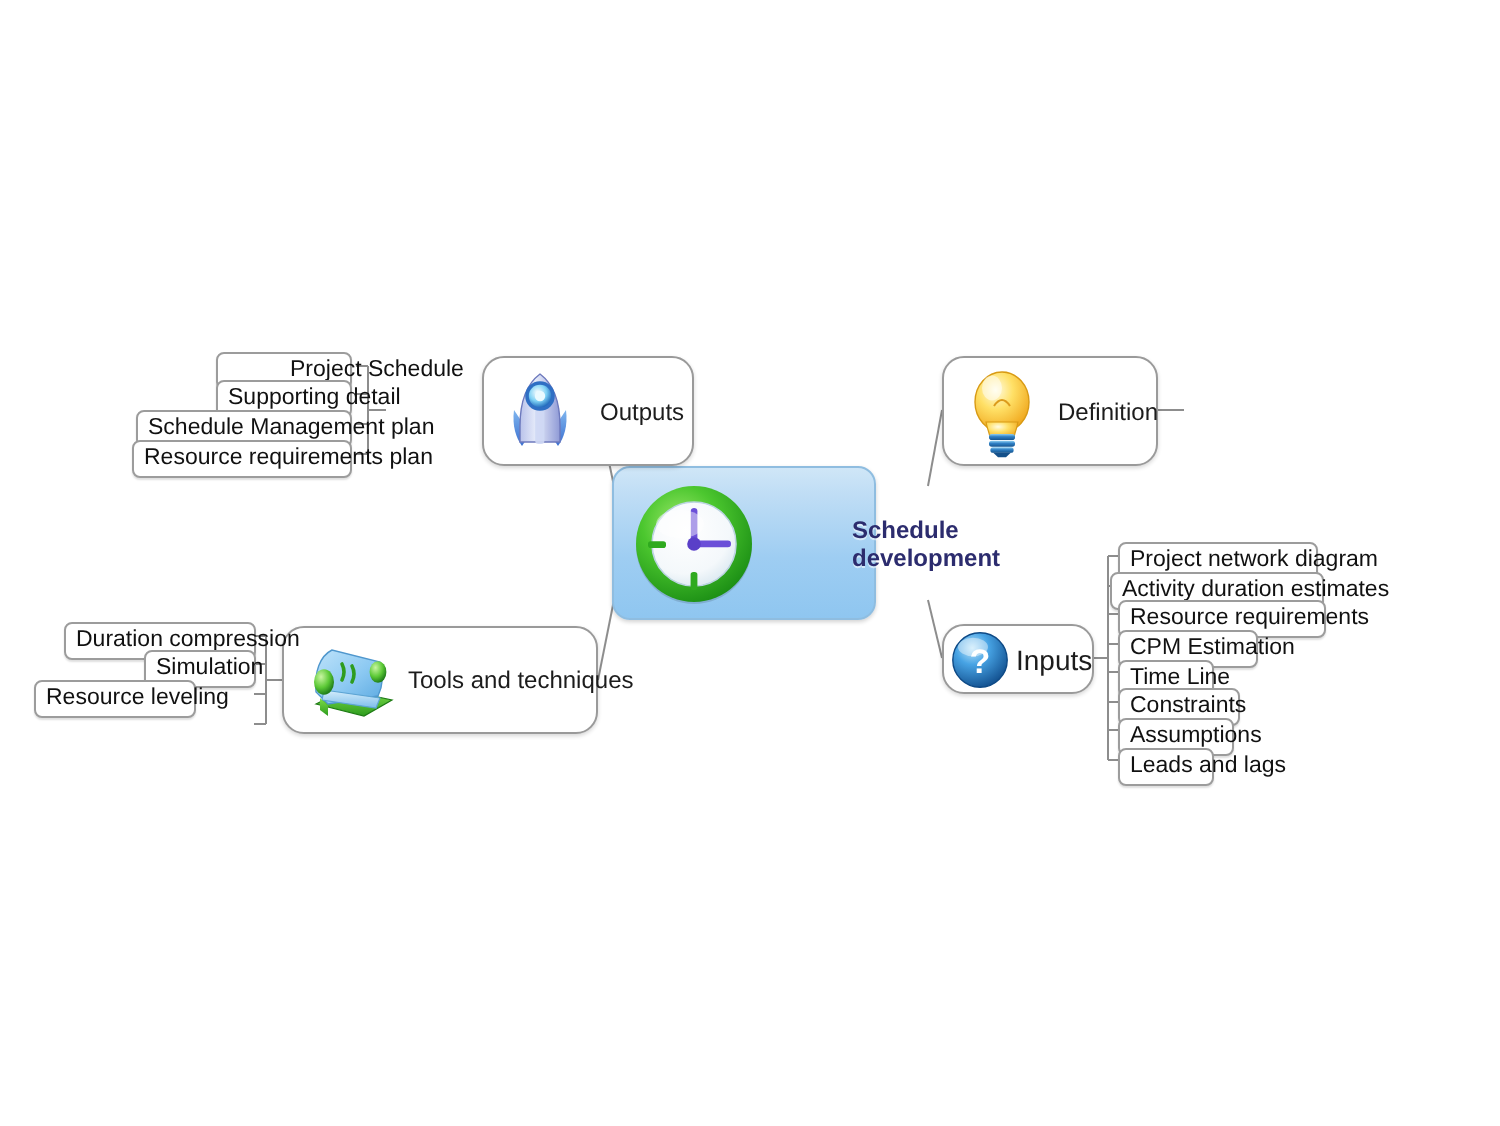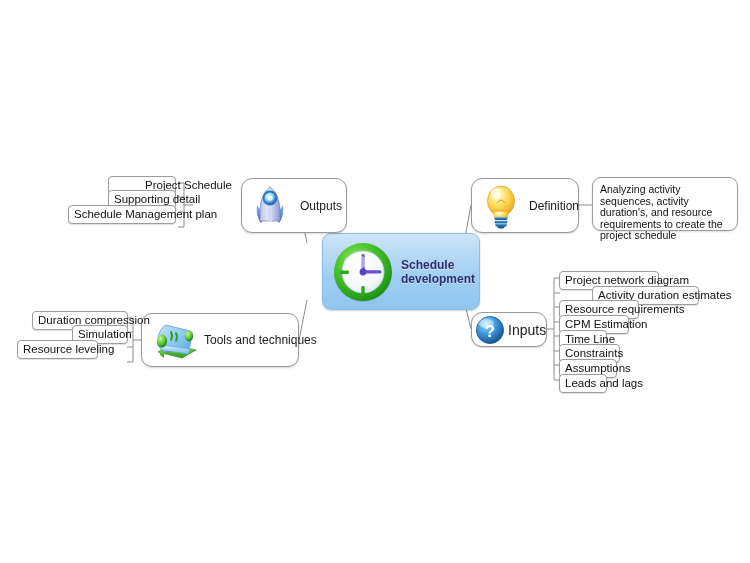--- a/index.html
+++ b/index.html
@@ -24,31 +24,32 @@
     position: absolute;
     left: 0; top: 0;
     width: 750px;
     height: 563px;
     pointer-events: none;
   }
 
   
   .central-node {
     position: absolute;
-    left: 322px;
+    left: 306px;
     top: 233px;
-    width: 158px;
+    width: 132px;
     height: 77px;
     border: 1px solid #8fbde0;
     border-radius: 9px;
     background: linear-gradient(to bottom, #cfe6f7 0%, #bfddf5 18%, #9ecdf2 60%, #8fc6f0 100%);
     box-shadow: 0 1px 2px rgba(0,0,0,0.18);
     display: flex;
     align-items: center;
     box-sizing: border-box;
+    gap: 41px;
   }
   .central-icon {
     width: 72px;
     height: 72px;
     flex: 0 0 72px;
     margin-left: 4px;
     position: relative;
   }
   .central-label {
     font-size: 12px;
@@ -232,20 +233,21 @@
         <circle cx="23" cy="15" r="5.6" fill="url(#porthole)"></circle>
         <circle cx="23" cy="15" r="2.6" fill="#eafaff"></circle>
       </svg>
     </div>
     <div class="branch-label">Outputs</div>
   </div>
 
   <div class="leaf leaf-left" style="right:574px; top:176px; width:68px;padding-left:36px;">Project Schedule</div>
   <div class="leaf leaf-left" style="right:574px; top:190px; width:68px;">Supporting detail</div>
   <div class="leaf leaf-left" style="right:574px; top:205px; width:108px;">Schedule Management plan</div>
+  <div class="leaf leaf-left" style="right:574px; top:220px; width:110px;">Resource requirements plan</div>
 
   <div class="branch" id="branch-tools">
     <div class="branch-icon">
       <svg viewBox="0 0 52 48" width="52" height="48" xmlns="http://www.w3.org/2000/svg">
         <defs>
           <linearGradient id="chairBack" x1="0" y1="0" x2="1" y2="1">
             <stop offset="0%" stop-color="#bfe3fa"></stop>
             <stop offset="55%" stop-color="#8cc9f2"></stop>
             <stop offset="100%" stop-color="#5aa8e0"></stop>
           </linearGradient>
@@ -301,42 +303,41 @@
         <rect x="15.5" y="34" width="13" height="3" rx="1.4" fill="url(#bulbBase)"></rect>
         <rect x="15.5" y="37.4" width="13" height="3" rx="1.4" fill="url(#bulbBase)"></rect>
         <rect x="16.2" y="40.6" width="11.6" height="2.8" rx="1.3" fill="url(#bulbBase)"></rect>
         <path d="M17.5 43.2 L26.5 43.2 L24 45.6 L20 45.6 Z" fill="#14508a"></path>
         <ellipse cx="17" cy="11" rx="5" ry="6.2" fill="#ffffff" opacity="0.5"></ellipse>
       </svg>
     </div>
     <div class="branch-label">Definition</div>
   </div>
 
-  <div id="definition-note">Analyzing activity sequences, activity duration's, and resource requirements to create the project schedule</div>
 
   <div class="branch" id="branch-inputs">
     <div class="branch-icon">
       <svg viewBox="0 0 30 30" width="30" height="30" xmlns="http://www.w3.org/2000/svg">
         <defs>
           <radialGradient id="qSphere" cx="36%" cy="28%" r="76%">
             <stop offset="0%" stop-color="#bfe6fb"></stop>
             <stop offset="40%" stop-color="#47a3e4"></stop>
             <stop offset="100%" stop-color="#12508f"></stop>
           </radialGradient>
         </defs>
         <circle cx="15" cy="15" r="13.6" fill="url(#qSphere)" stroke="#0e4a86" stroke-width="0.7"></circle>
         <ellipse cx="11.5" cy="8.5" rx="7.5" ry="4.6" fill="#ffffff" opacity="0.42"></ellipse>
         <text x="15" y="21.6" font-family="Liberation Sans, sans-serif" font-size="17" font-weight="bold" fill="#ffffff" text-anchor="middle">?</text>
       </svg>
     </div>
     <div class="branch-label">Inputs</div>
   </div>
 
   <div class="leaf leaf-right" style="left:559px; top:271px; width:100px;">Project network diagram</div>
-  <div class="leaf leaf-right" style="left:592px; top:286px; width:107px;">Activity duration estimates</div>
-  <div class="leaf leaf-right" style="left:559px; top:300px; width:80px;">Resource requirements</div>
+  <div class="leaf leaf-right" style="left:555px; top:286px; width:107px;">Activity duration estimates</div>
+  <div class="leaf leaf-right" style="left:559px; top:300px; width:104px;">Resource requirements</div>
   <div class="leaf leaf-right" style="left:559px; top:315px; width:70px;">CPM Estimation</div>
   <div class="leaf leaf-right" style="left:559px; top:330px; width:48px;">Time Line</div>
   <div class="leaf leaf-right" style="left:559px; top:344px; width:61px;">Constraints</div>
   <div class="leaf leaf-right" style="left:559px; top:359px; width:58px;">Assumptions</div>
   <div class="leaf leaf-right" style="left:559px; top:374px; width:48px;">Leads and lags</div>
 
 </div>
 
 </body></html>

